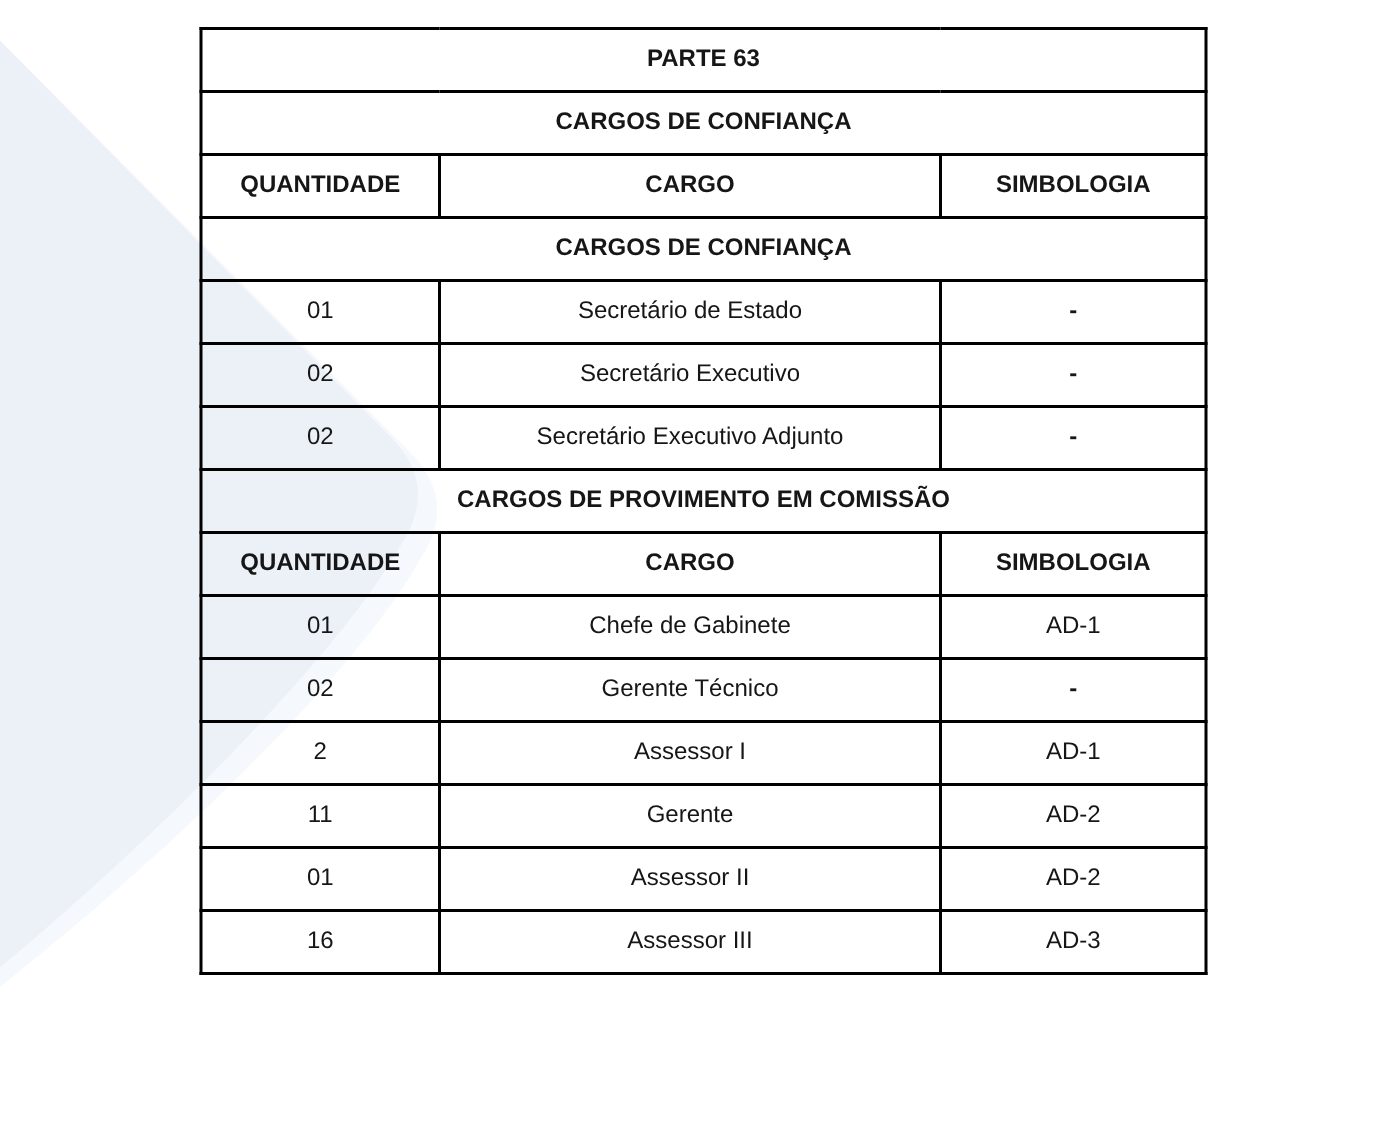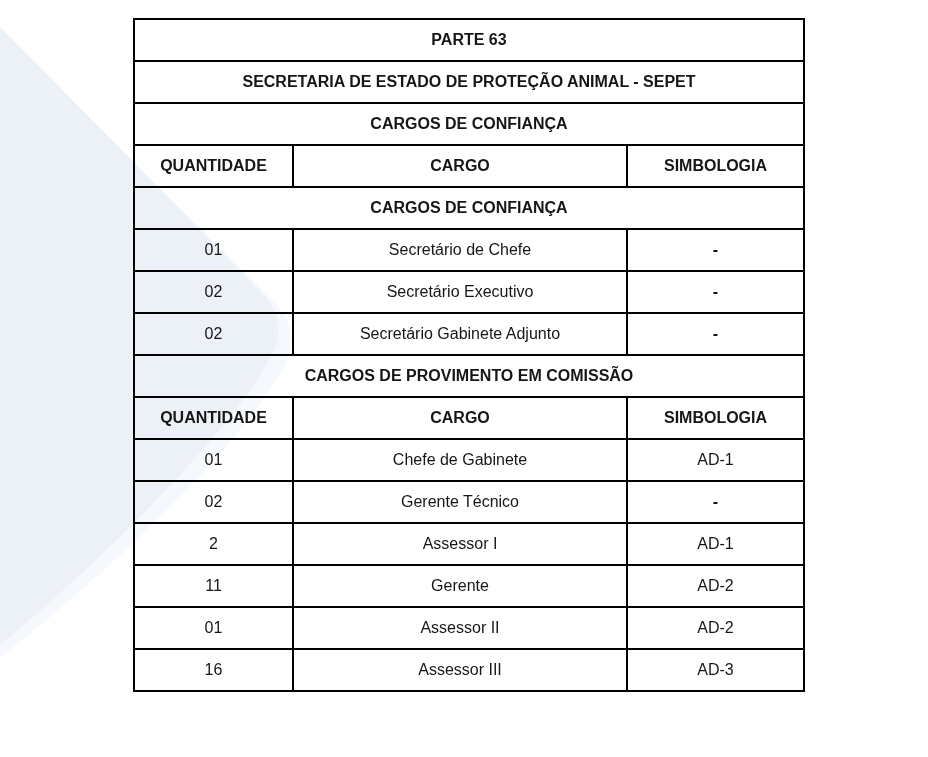--- a/index.html
+++ b/index.html
@@ -56,48 +56,45 @@
     <colgroup>
       <col style="width:159px">
       <col style="width:334px">
       <col style="width:177px">
     </colgroup>
     <tbody>
       <tr>
         <td colspan="3" class="bold">PARTE 63</td>
       </tr>
       <tr>
-        <td colspan="3" class="bold">SECRETARIA DE ESTADO DE PROTEÇÃO ANIMAL - SEPET</td>
-      </tr>
-      <tr>
         <td colspan="3" class="bold">CARGOS DE CONFIANÇA</td>
       </tr>
 
       <tr>
         <td class="bold">QUANTIDADE</td>
         <td class="bold">CARGO</td>
         <td class="bold">SIMBOLOGIA</td>
       </tr>
 
       <tr>
         <td colspan="3" class="bold">CARGOS DE CONFIANÇA</td>
       </tr>
       <tr>
         <td>01</td>
-        <td>Secretário de Chefe</td>
+        <td>Secretário de Estado</td>
         <td class="dash">-</td>
       </tr>
       <tr>
         <td>02</td>
         <td>Secretário Executivo</td>
         <td class="dash">-</td>
       </tr>
       <tr>
         <td>02</td>
-        <td>Secretário Gabinete Adjunto</td>
+        <td>Secretário Executivo Adjunto</td>
         <td class="dash">-</td>
       </tr>
 
       <tr>
         <td colspan="3" class="bold">CARGOS DE PROVIMENTO EM COMISSÃO</td>
       </tr>
       <tr>
         <td class="bold">QUANTIDADE</td>
         <td class="bold">CARGO</td>
         <td class="bold">SIMBOLOGIA</td>

